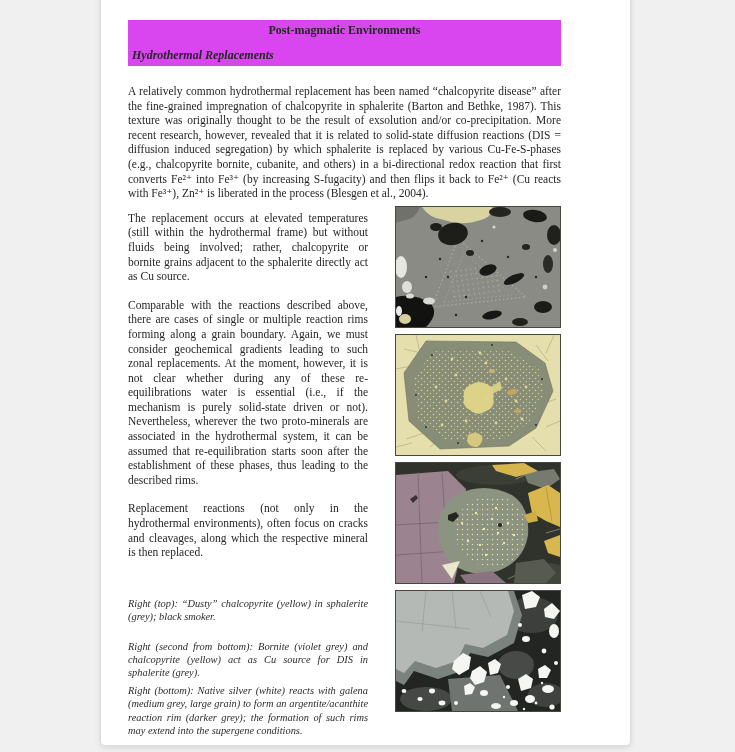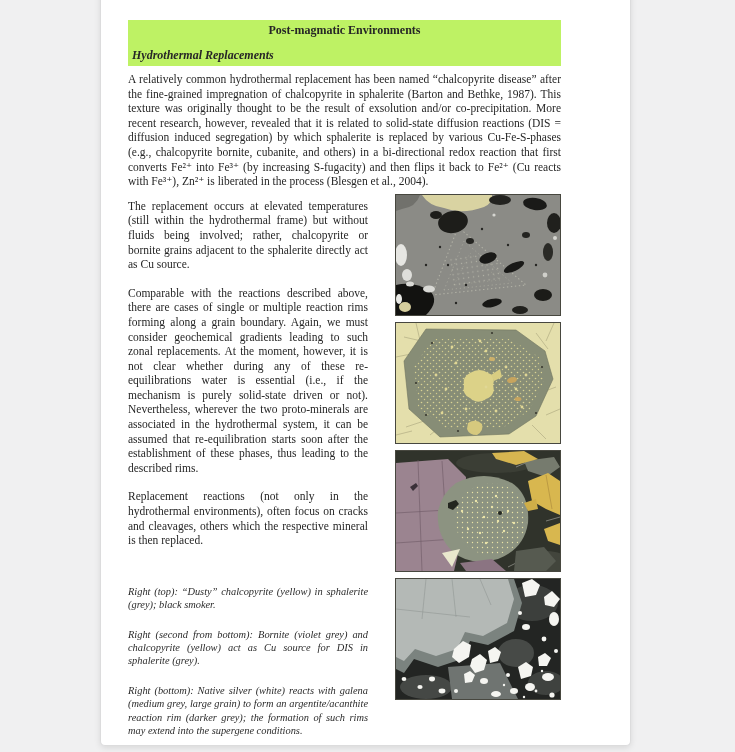--- a/index.html
+++ b/index.html
@@ -18,21 +18,21 @@
     border-top: none;
     border-radius: 0 0 5px 5px;
     box-shadow: 0 2px 6px rgba(0,0,0,0.10);
     box-sizing: border-box;
   }
   .content {
     padding: 30px 69px 0 27px; 
     color: #262626;
   }
   .header-bar {
-    background: #bef264;
+    background: #d946ef;
     padding: 3px 4px 3px 4px;
   }
   .header-title {
     text-align: center;
     font-weight: bold;
     font-size: 12px;
     line-height: 15px;
   }
   .header-subtitle {
     font-weight: bold;
@@ -40,21 +40,21 @@
     font-size: 12px;
     line-height: 15px;
     margin-top: 10px;
   }
   .body-par {
     font-size: 11.5px;
     line-height: 14.6px;
     text-align: justify;
     margin: 0 0 14px 0;
   }
-  .intro { margin-top: 6px; margin-bottom: 0; }
+  .intro { margin-top: 18px; margin-bottom: 0; }
   .two-col {
     display: flex;
     margin-top: 10px;
     gap: 21px;
   }
   .text-col {
     flex: 1 1 auto;
     min-width: 0;
     padding-right: 6px;
   }
@@ -78,21 +78,21 @@
     font-style: italic;
     font-size: 10.4px;
     line-height: 13.4px;
     text-align: justify;
     margin: 0;
     color: #2b2b2b;
   }
   .cap-1 { margin-top: 37px; }
   .cap-2 { margin-top: 26px; }
   .cap-3 { margin-top: 16px; }
-  .cap-4 { margin-top: 16px; }
+  .cap-4 { margin-top: 4px; }
   .page-number {
     text-align: center;
     font-weight: bold;
     font-size: 11px;
     margin-top: 17px;
   }
 </style>
 </head>
 <body>
 
@@ -103,21 +103,21 @@
       <div class="header-title">Post-magmatic Environments</div>
       <div class="header-subtitle">Hydrothermal Replacements</div>
     </div>
 
     <p class="body-par intro">A relatively common hydrothermal replacement has been named “chalcopyrite disease” after the fine-grained impregnation of chalcopyrite in sphalerite (Barton and Bethke, 1987). This texture was originally thought to be the result of exsolution and/or co-precipitation. More recent research, however, revealed that it is related to solid-state diffusion reactions (DIS = diffusion induced segregation) by which sphalerite is replaced by various Cu-Fe-S-phases (e.g., chalcopyrite bornite, cubanite, and others) in a bi-directional redox reaction that first converts Fe²⁺ into Fe³⁺ (by increasing S-fugacity) and then flips it back to Fe²⁺ (Cu reacts with Fe³⁺), Zn²⁺ is liberated in the process (Blesgen et al., 2004).</p>
 
     <div class="two-col">
       <div class="text-col">
         <p class="body-par">The replacement occurs at elevated temperatures (still within the hydrothermal frame) but without fluids being involved; rather, chalcopyrite or bornite grains adjacent to the sphalerite directly act as Cu source.</p>
         <p class="body-par">Comparable with the reactions described above, there are cases of single or multiple reaction rims forming along a grain boundary. Again, we must consider geochemical gradients leading to such zonal replacements. At the moment, however, it is not clear whether during any of these re-equilibrations water is essential (i.e., if the mechanism is purely solid-state driven or not). Nevertheless, wherever the two proto-minerals are associated in the hydrothermal system, it can be assumed that re-equilibration starts soon after the establishment of these phases, thus leading to the described rims.</p>
-        <p class="body-par">Replacement reactions (not only in the hydrothermal environments), often focus on cracks and cleavages, others which the respective mineral is then replaced.</p>
+        <p class="body-par">Replacement reactions (not only in the hydrothermal environments), often focus on cracks and cleavages, along which the respective mineral is then replaced.</p>
         <p class="caption cap-1">Right (top): “Dusty” chalcopyrite (yellow) in sphalerite (grey); black smoker.</p>
         <p class="caption cap-3">Right (second from bottom): Bornite (violet grey) and chalcopyrite (yellow) act as Cu source for DIS in sphalerite (grey).</p>
         <p class="caption cap-4">Right (bottom): Native silver (white) reacts with galena (medium grey, large grain) to form an argentite/acanthite reaction rim (darker grey); the formation of such rims may extend into the supergene conditions.</p>
       </div>
 
       <div class="fig-col">
 
         <figure class="photo" aria-label="Dusty chalcopyrite (yellow) in sphalerite (grey); black smoker">
           <svg width="164" height="120" viewBox="0 0 164 120" preserveAspectRatio="none">
             <defs>

